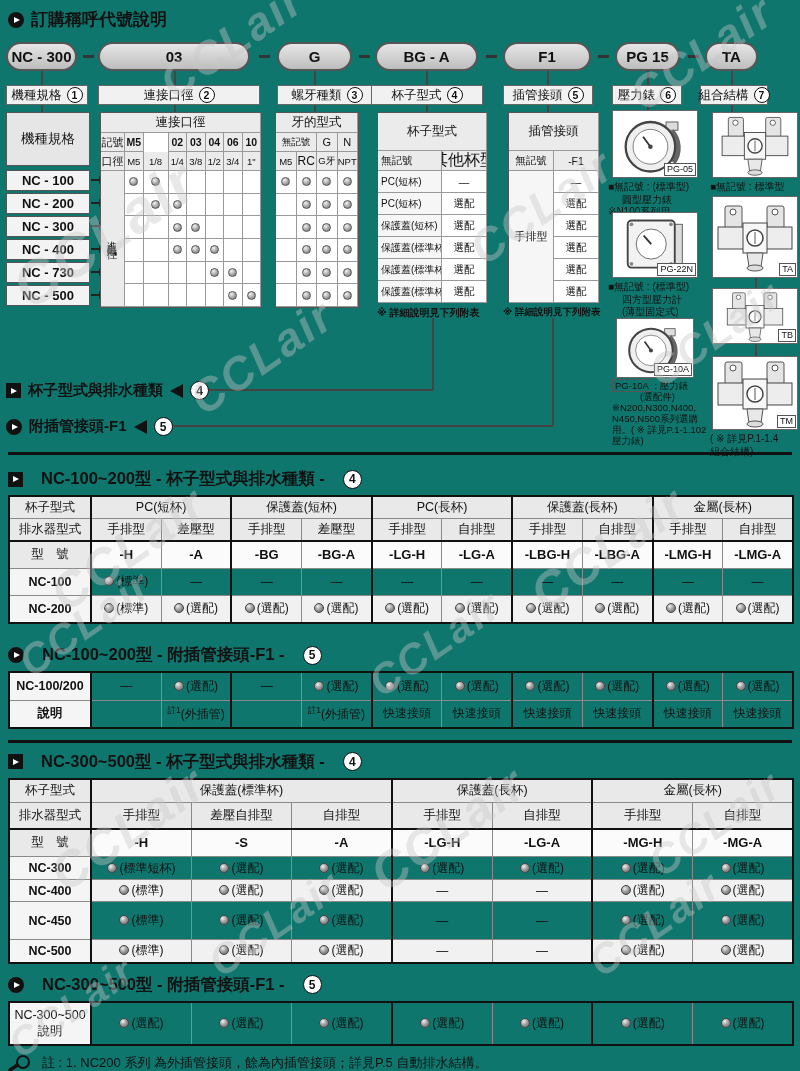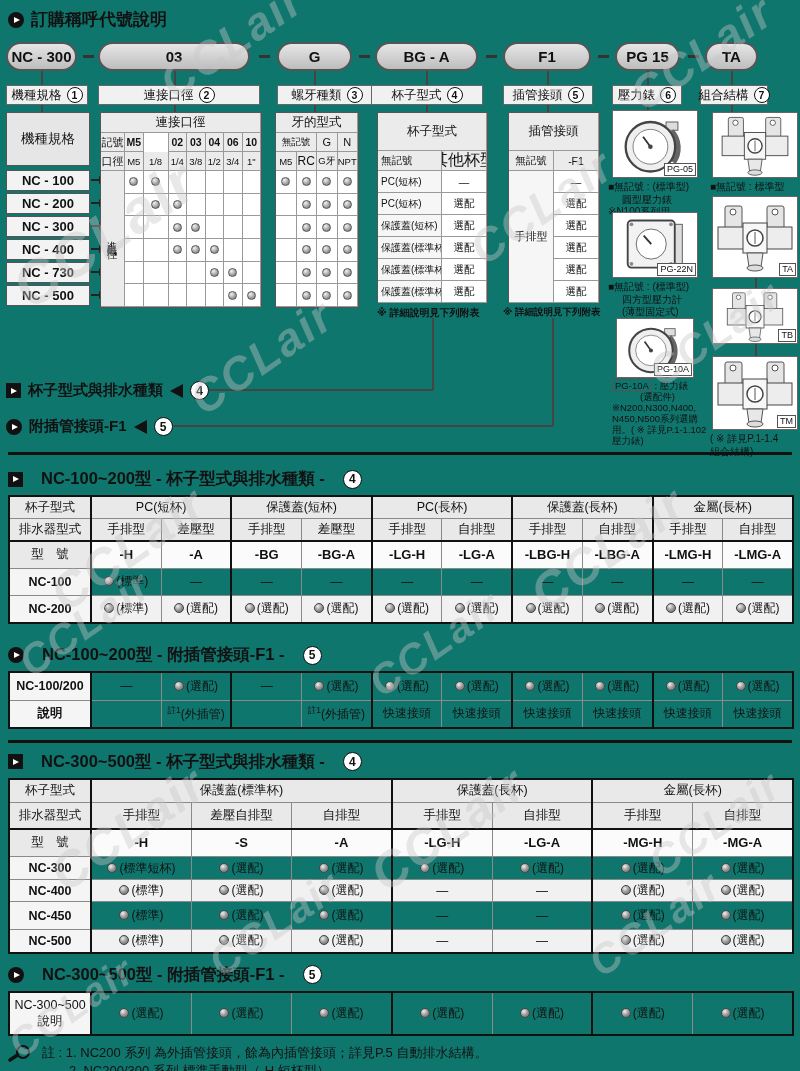--- a/index.html
+++ b/index.html
@@ -686,21 +686,21 @@
           <tr class="alt" style="height: 22px;">
             <th class="mcol">NC-400</th>
             <td class="gl"><span class="dot"></span>(標準)</td>
             <td><span class="dot"></span>(選配)</td>
             <td><span class="dot"></span>(選配)</td>
             <td class="gl">—</td>
             <td>—</td>
             <td class="gl"><span class="dot"></span>(選配)</td>
             <td><span class="dot"></span>(選配)</td>
           </tr>
-          <tr style="height: 28px; padding-left: 18px;">
+          <tr style="height: 38px; padding-left: 18px;">
             <th class="mcol">NC-450</th>
             <td class="gl"><span class="dot"></span>(標準)</td>
             <td><span class="dot"></span>(選配)</td>
             <td><span class="dot"></span>(選配)</td>
             <td class="gl">—</td>
             <td>—</td>
             <td class="gl"><span class="dot"></span>(選配)</td>
             <td><span class="dot"></span>(選配)</td>
           </tr>
           <tr class="alt" style="height: 23px;">

